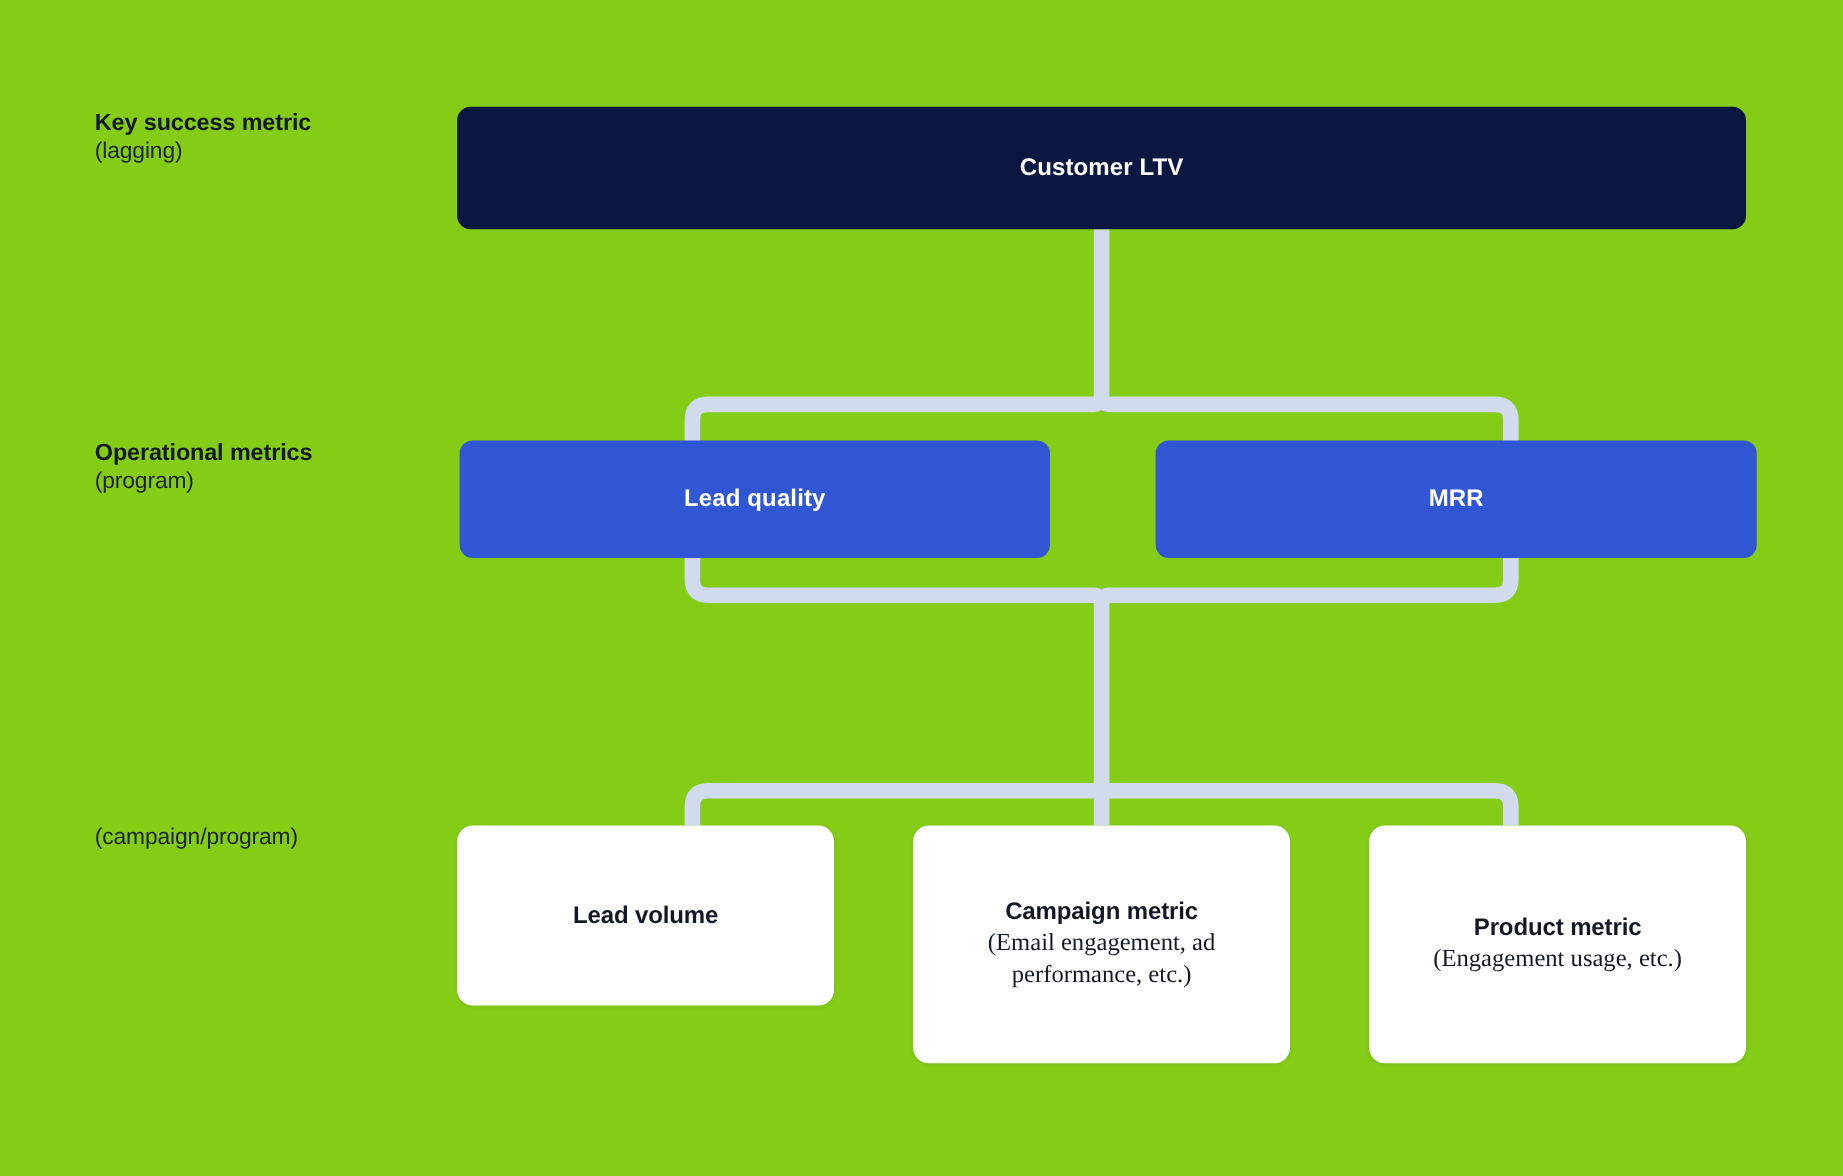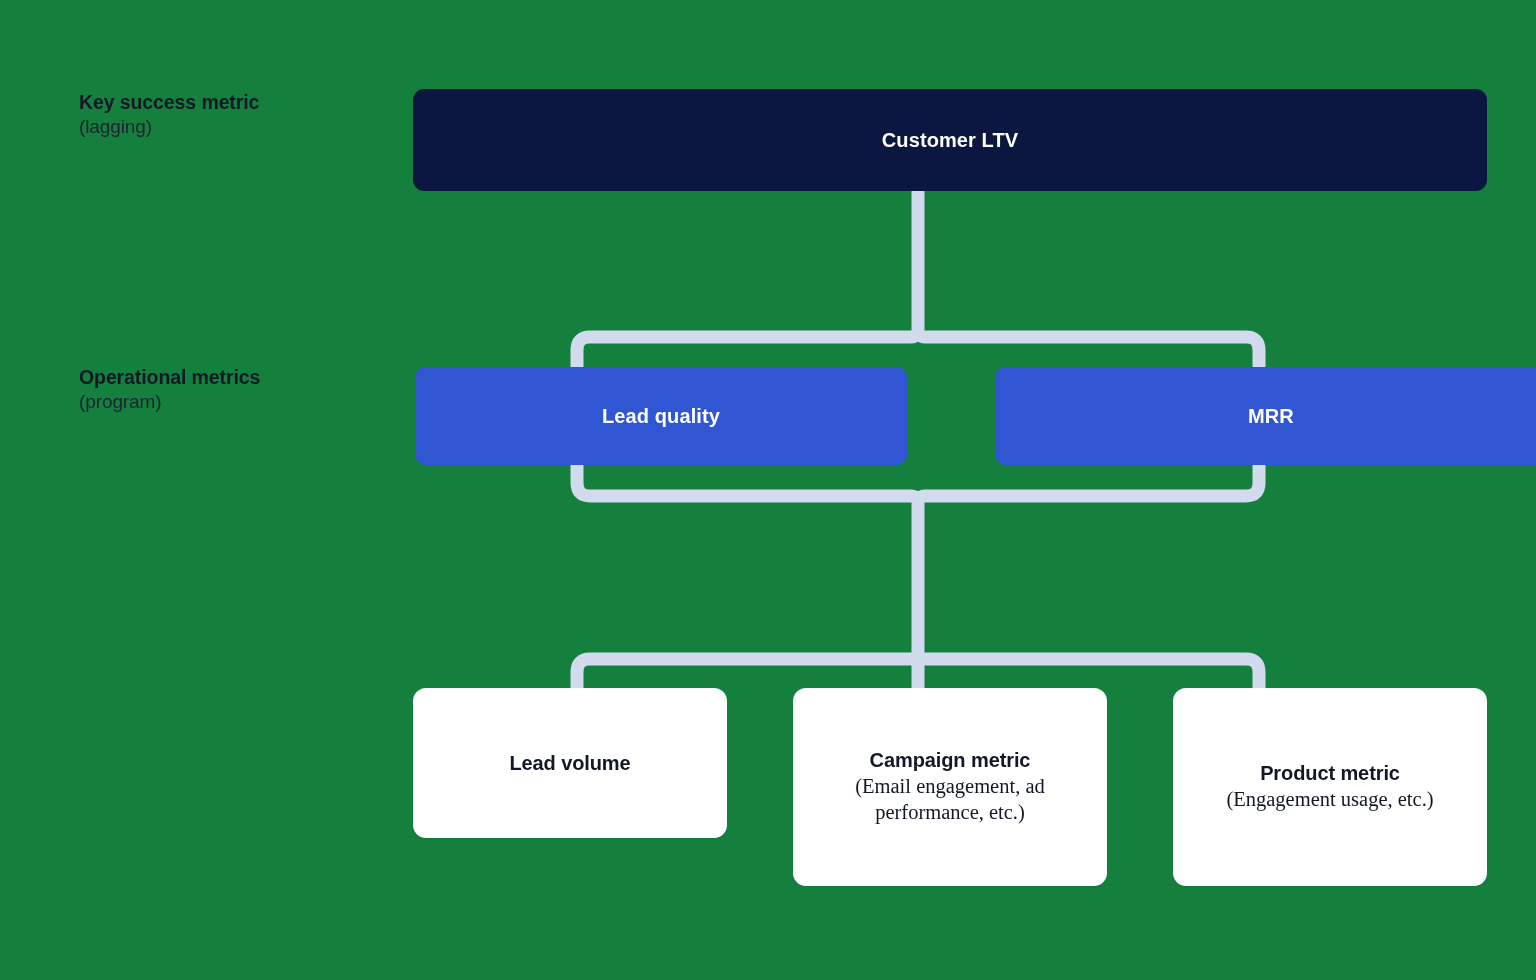--- a/index.html
+++ b/index.html
@@ -12,21 +12,21 @@
     height: 980px;
     background: #e7ecf8;
     font-family: "Liberation Sans", sans-serif;
     -webkit-font-smoothing: antialiased;
     overflow: hidden;
   }
   #stage {
     position: relative;
     width: 1536px;
     height: 980px;
-    background: #15803d;
+    background: #84cc16;
   }
 
   
   #connectors {
     position: absolute;
     left: 0;
     top: 0;
     width: 1536px;
     height: 980px;
     pointer-events: none;
@@ -58,21 +58,20 @@
   #label-support{ top: 686px; }
 
   
   .node {
     position: absolute;
     display: flex;
     align-items: center;
     justify-content: center;
     text-align: center;
     box-sizing: border-box;
-    margin-left: 32px;
   }
 
   .node-dark {
     background: #0b1740;
     border-radius: 11px;
     color: #ffffff;
   }
   .node-dark .node-title {
     font-size: 20px;
     font-weight: bold;
@@ -111,21 +110,21 @@
     font-weight: normal;
     line-height: 1.26;
     color: #131826;
     margin-top: 1px;
   }
   .node-white .node-sub:empty { display: none; }
 
   
   #node-ltv       { left: 381px; top: 89px;  width: 1074px; height: 102px; }
   #node-lead-q    { left: 383px; top: 367px; width: 492px;  height: 98px;  }
-  #node-mrr       { left: 963px; top: 367px; width: 552px;  height: 98px;  }
+  #node-mrr       { left: 963px; top: 367px; width: 501px;  height: 98px;  }
   #node-lead-vol  { left: 381px; top: 688px; width: 314px;  height: 150px; }
   #node-campaign  { left: 761px; top: 688px; width: 314px;  height: 198px; }
   #node-product   { left: 1141px;top: 688px; width: 314px;  height: 198px; }
 </style>
 </head>
 <body>
 
 <div id="stage">
 
   <svg id="connectors" viewBox="0 0 1536 980" width="1536" height="980" aria-hidden="true">
@@ -148,20 +147,21 @@
     <div class="rl-title">Key success metric</div>
     <div class="rl-sub">(lagging)</div>
   </div>
 
   <div class="row-label" id="label-ops">
     <div class="rl-title">Operational metrics</div>
     <div class="rl-sub">(program)</div>
   </div>
 
   <div class="row-label" id="label-support">
+    <div class="rl-sub">(campaign/program)</div>
   </div>
 
   <div class="node node-dark" id="node-ltv">
     <span class="node-title">Customer LTV</span>
   </div>
 
   <div class="node node-blue" id="node-lead-q">
     <span class="node-title">Lead quality</span>
   </div>
 

